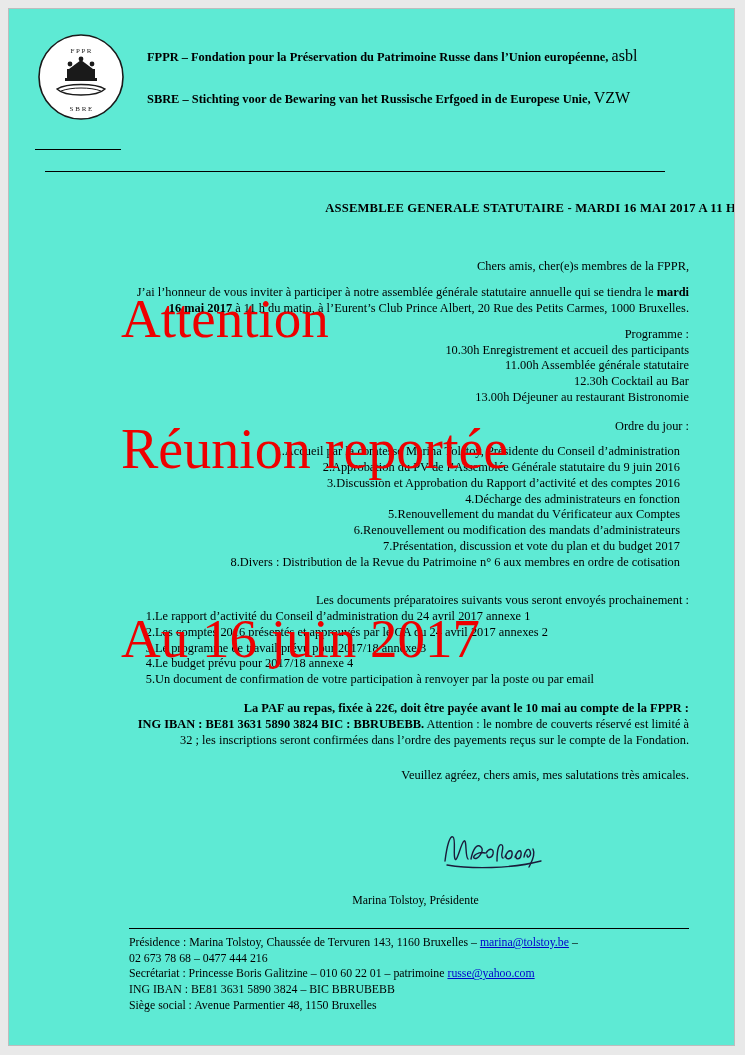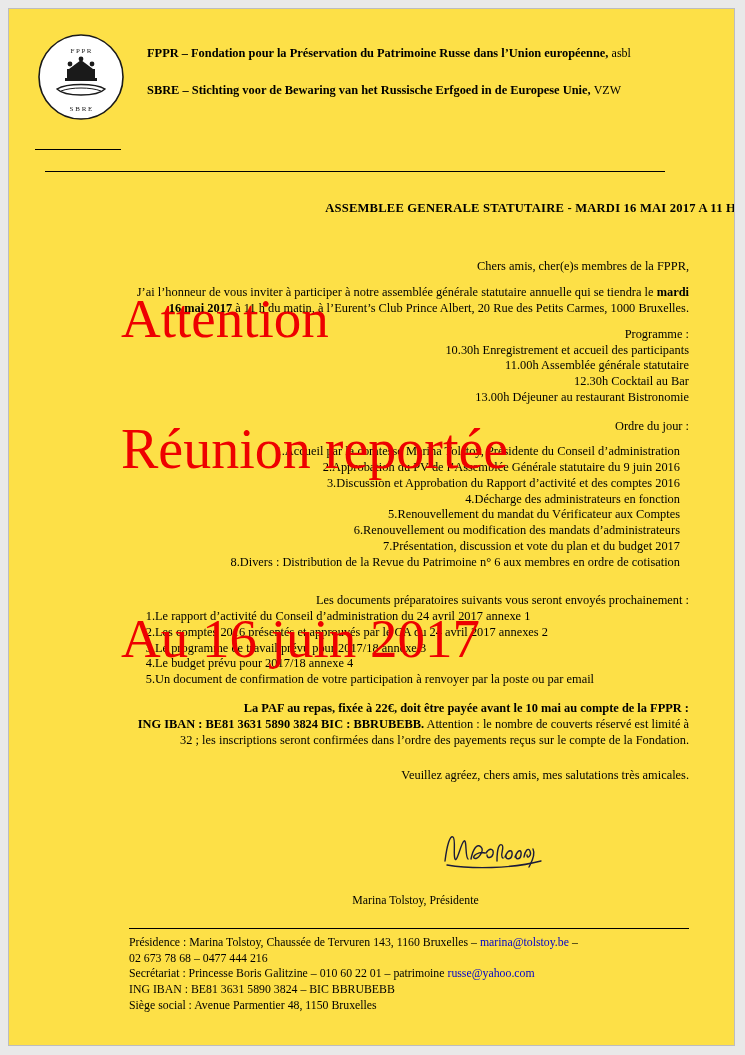--- a/index.html
+++ b/index.html
@@ -13,21 +13,21 @@
     font-family: "Liberation Serif", serif;
     position: relative;
     overflow: hidden;
   }
   .page {
     position: absolute;
     left: 8px;
     top: 8px;
     width: 727px;
     height: 1038px;
-    background: #fde047;
+    background: #5eead4;
     border: 1px solid #bdbdbd;
     box-sizing: border-box;
     overflow: hidden;
   }
   .content {
     position: absolute;
     left: 0; top: 0; right: 0; bottom: 0;
     padding: 0;
   }
 
@@ -49,21 +49,21 @@
   .org-block {
     margin-left: 22px;
     padding-top: 12px;
   }
   .org-line {
     font-size: 12.4px;
     line-height: 1.35;
     color: #000;
   }
   .org-line b { font-weight: bold; }
-  .org-line .small { font-size: 12px; font-weight: normal; }
+  .org-line .small { font-size: 16px; font-weight: normal; }
   .org-gap { height: 20px; }
 
   .rule-short {
     position: absolute;
     left: 26px;
     top: 140px;
     width: 86px;
     border-top: 1px solid #000;
   }
   .rule-long {
@@ -149,20 +149,21 @@
   .footer {
     position: absolute;
     left: 120px;
     top: 926px;
     width: 580px;
     font-size: 11.8px;
     line-height: 1.33;
   }
   .footer a, .link {
     color: #0000cc;
+    text-decoration: underline;
   }
 
   
   .stamp {
     position: absolute;
     color: #ee0000;
     font-family: "Liberation Serif", serif;
     font-weight: normal;
     white-space: nowrap;
     pointer-events: none;

